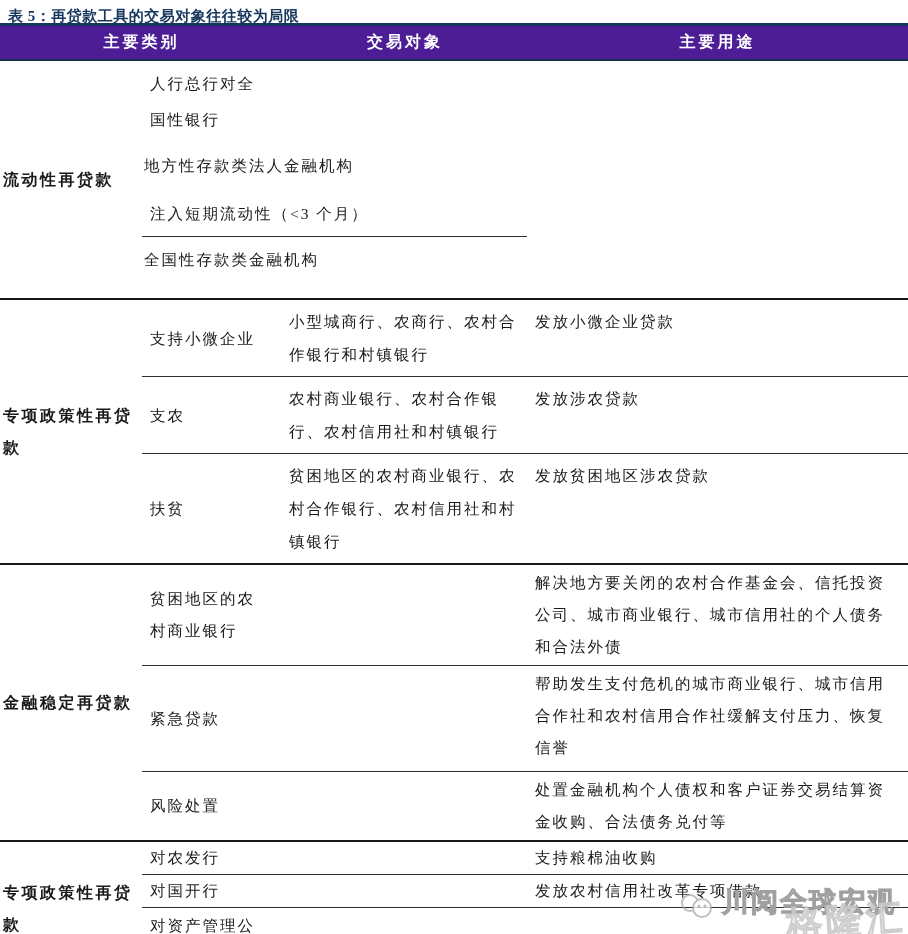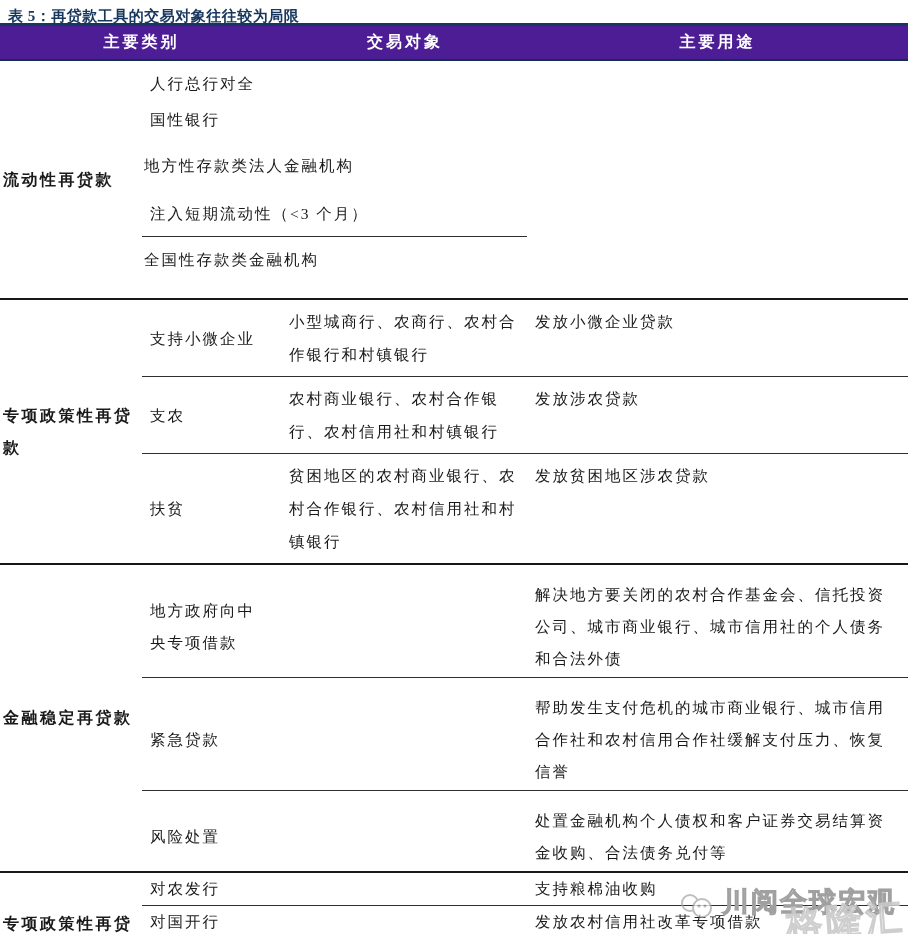--- a/index.html
+++ b/index.html
@@ -36,21 +36,21 @@
   .row.partial::after {
     content:""; position:absolute; left:0; bottom:0; width:385px; height:1px; background:#2e2e2e;
   }
   .c2 { width:145px; padding:5px 26px 5px 8px; }
   .c3 { width:240px; padding:5px 10px 5px 2px; }
   .c4 { flex:1; padding:5px 15px 5px 8px; }
   .vc { display:flex; align-items:center; }
   .top7 { padding-top:7px; }
   .sec-s0 .row { line-height:36px;flex-direction:column; }
   .sec-s2 .row { line-height:32px; }
-  .sec-s2 .c2, .sec-s2 .c3, .sec-s2 .c4 { padding-top:14px; padding-bottom:2px; }
+  .sec-s2 .c2, .sec-s2 .c3, .sec-s2 .c4 { padding-top:2px; padding-bottom:2px; }
   .sec-s3 .row { line-height:32px; }
   .sec-s3 .c2, .sec-s3 .c3, .sec-s3 .c4 { padding-top:0; padding-bottom:0; }
   .sec-s4 .row { line-height:33px; }
   .sec-s4 { border-bottom:3px solid #141414; }
   
   .r-64{min-height:64px}.r-61{min-height:61px}
   .r-69{min-height:69px}.r-68{min-height:68px}.r-94{min-height:94px}
   .r-96{min-height:96px}.r-106{min-height:106px}.r-62{min-height:62px}
   .r-33{min-height:33px}.r-67{min-height:67px}.r-66{min-height:66px}
   
@@ -115,21 +115,21 @@
         <div class="c3">贫困地区的农村商业银行、农村合作银行、农村信用社和村镇银行</div>
         <div class="c4">发放贫困地区涉农贷款</div>
       </div>
     </div>
   </div>
 
   <div class="section sec-s2">
     <div class="cat">金融稳定再贷款</div>
     <div class="rows">
       <div class="row sep r-96">
-        <div class="c2 vc">地方政府向中央专项借款</div>
+        <div class="c2 vc">贫困地区的农村商业银行</div>
         <div class="c3"></div>
         <div class="c4">解决地方要关闭的农村合作基金会、信托投资公司、城市商业银行、城市信用社的个人债务和合法外债</div>
       </div>
       <div class="row sep r-106">
         <div class="c2 vc">紧急贷款</div>
         <div class="c3"></div>
         <div class="c4">帮助发生支付危机的城市商业银行、城市信用合作社和农村信用合作社缓解支付压力、恢复信誉</div>
       </div>
       <div class="row r-62">
         <div class="c2 vc">风险处置</div>

